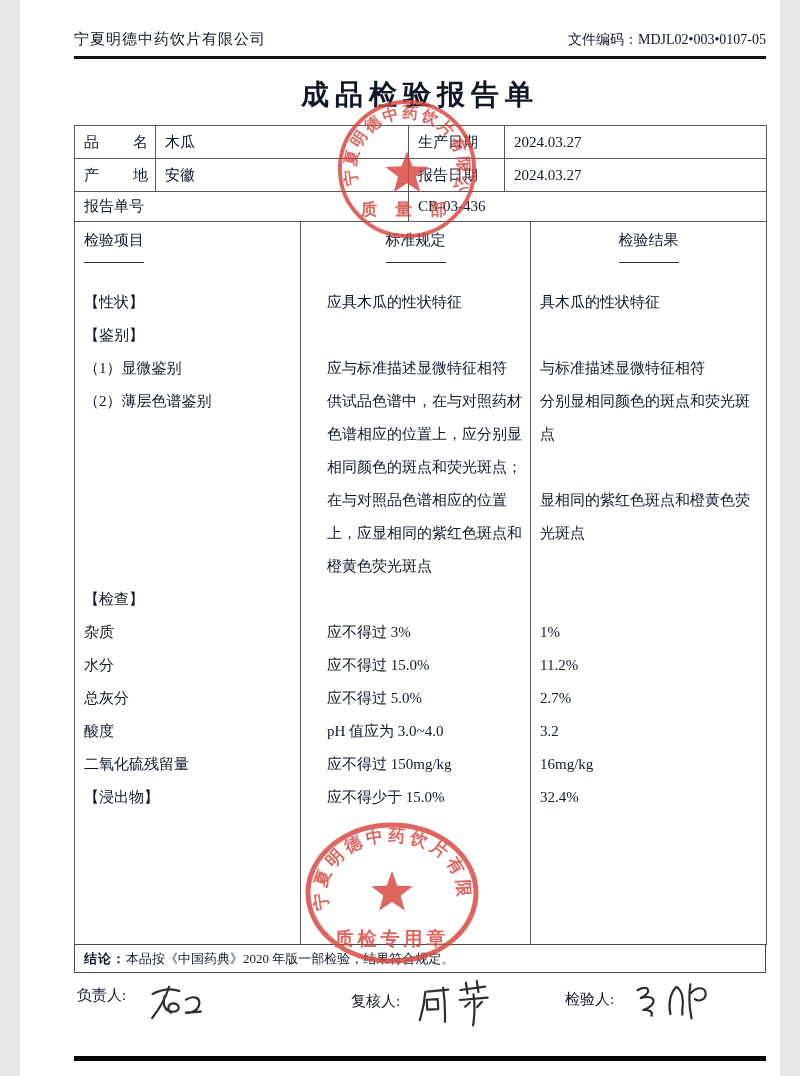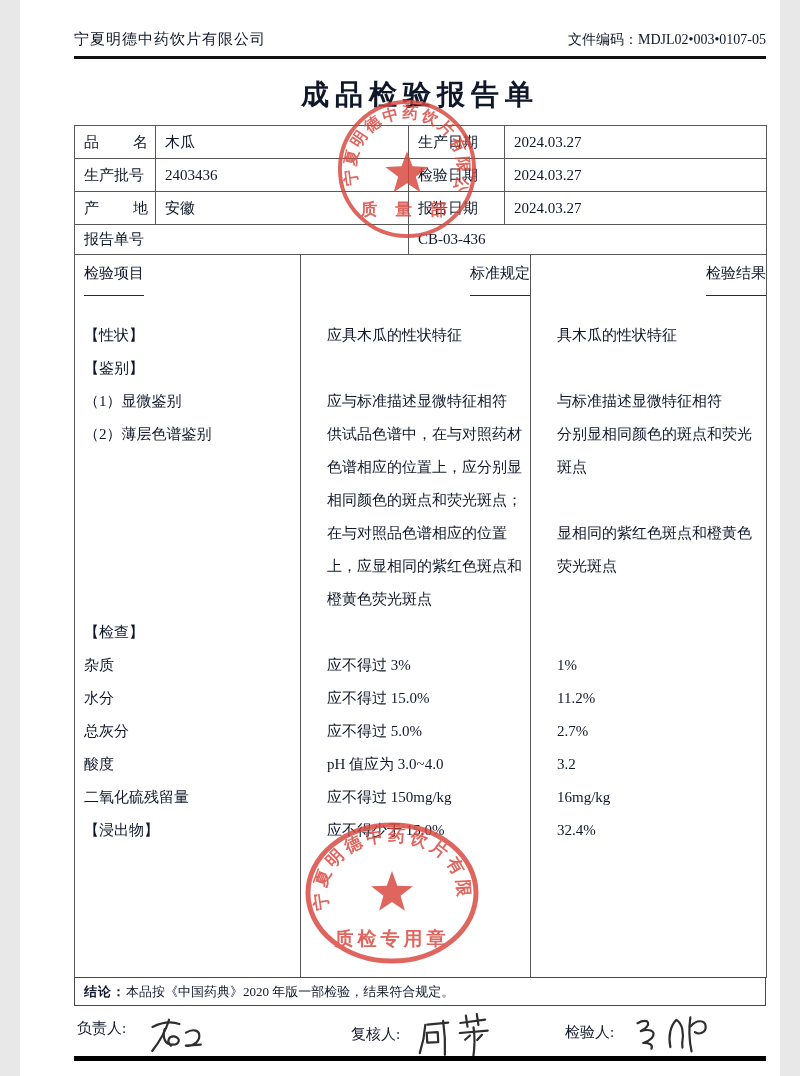--- a/index.html
+++ b/index.html
@@ -34,25 +34,25 @@
   .info-table td { height:33px; padding:0 0 0 9px; }
   .info-table tr.short td { height:30px;margin-left:22px; }
   .lab { display:inline-block; width:64px; text-align:justify; text-align-last:justify; }
 
   
   .items-table { margin-top:-1px; }
   .items-table td { border-top:none; border-bottom:none; vertical-align:top; line-height:33px; }
   .items-table tr.head td { height:38px; vertical-align:middle; border-top:1px solid #585858; }
   .items-table .c1 { padding-left:9px; }
   .items-table .c2 { padding-left:26px; padding-right:2px; }
-  .items-table .c3 { padding-left:26px; padding-right:2px; }
+  .items-table .c3 { padding-left:9px; padding-right:2px; }
   .th-u { border-bottom:1px solid #2b2b2b; padding-bottom:14px; }
   .items-table tr.first td { padding-top:26px; }
   .items-table tr.filler td { height:131px; border-bottom:1px solid #585858; }
-  .center { text-align:right; }
+  .center { text-align:center; }
   .p2 { margin-top:33px; }
 
   
   .conclusion {
     margin-top:-1px; border:1px solid #484848;
     height:29px; line-height:27px; font-size:13px; padding-left:9px;
   }
   .conclusion b { letter-spacing:1px; }
 
   
@@ -88,26 +88,20 @@
           <col style="width:81px">
           <col style="width:253px">
           <col style="width:96px">
           <col style="width:262px">
         </colgroup>
       <tbody>
           <tr>
         <td><span class="lab">品名</span></td>
         <td>木瓜</td>
         <td>生产日期</td>
-        <td>2024.03.27</td>
-      </tr>
-      <tr>
-        <td>生产批号</td>
-        <td>2403436</td>
-        <td>检验日期</td>
         <td>2024.03.27</td>
       </tr>
       <tr>
         <td><span class="lab">产地</span></td>
         <td>安徽</td>
         <td>报告日期</td>
         <td>2024.03.27</td>
       </tr>
       <tr class="short">
         <td colspan="2">报告单号</td>

